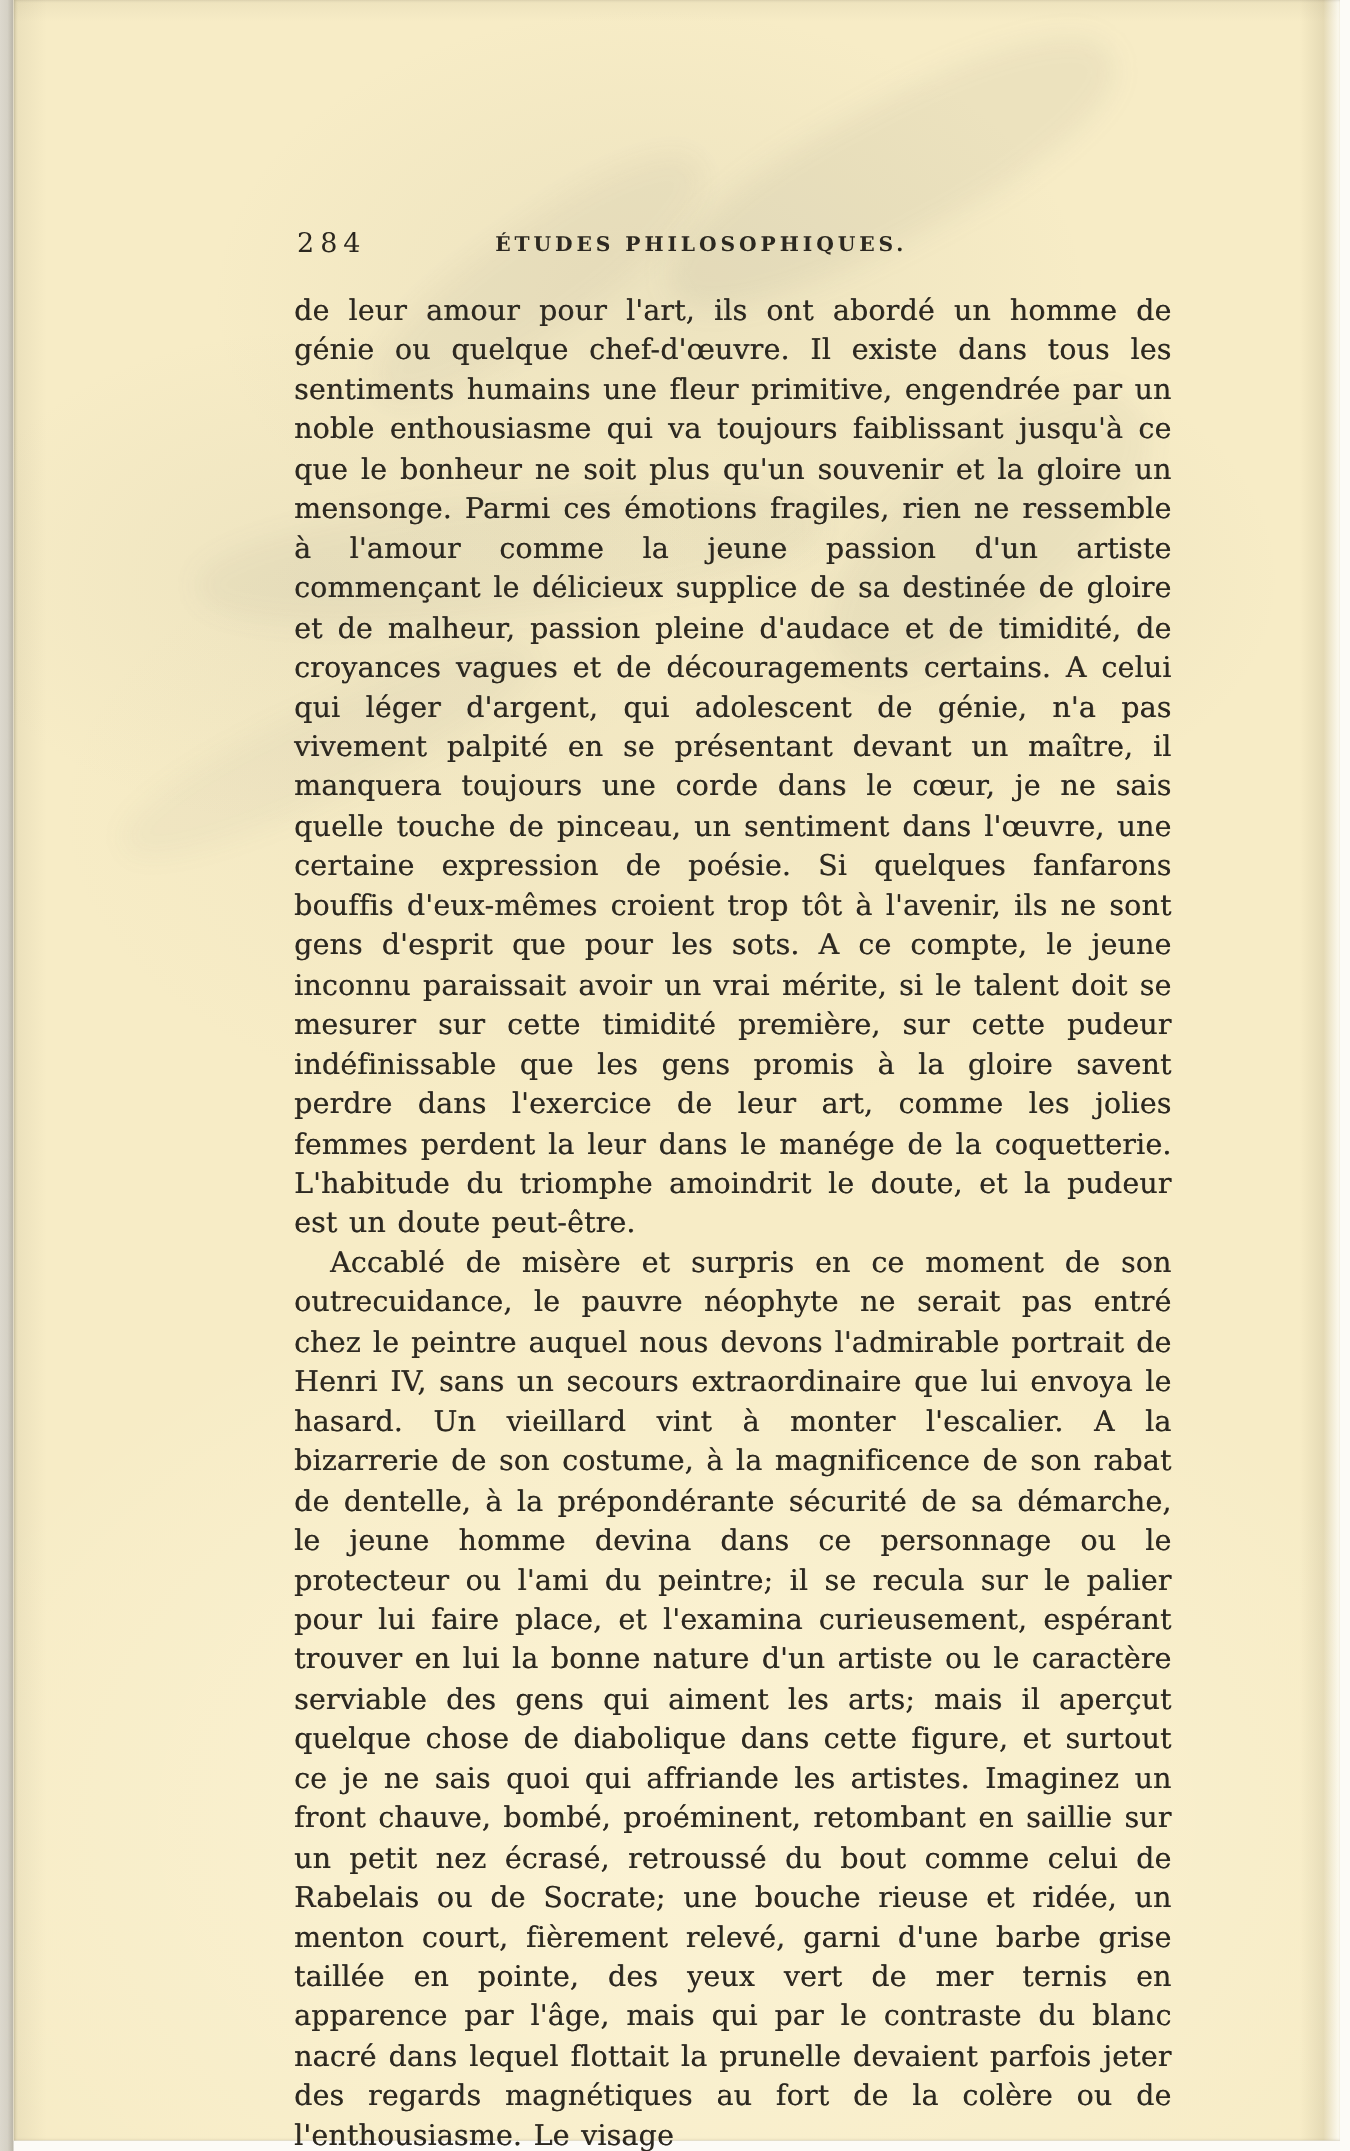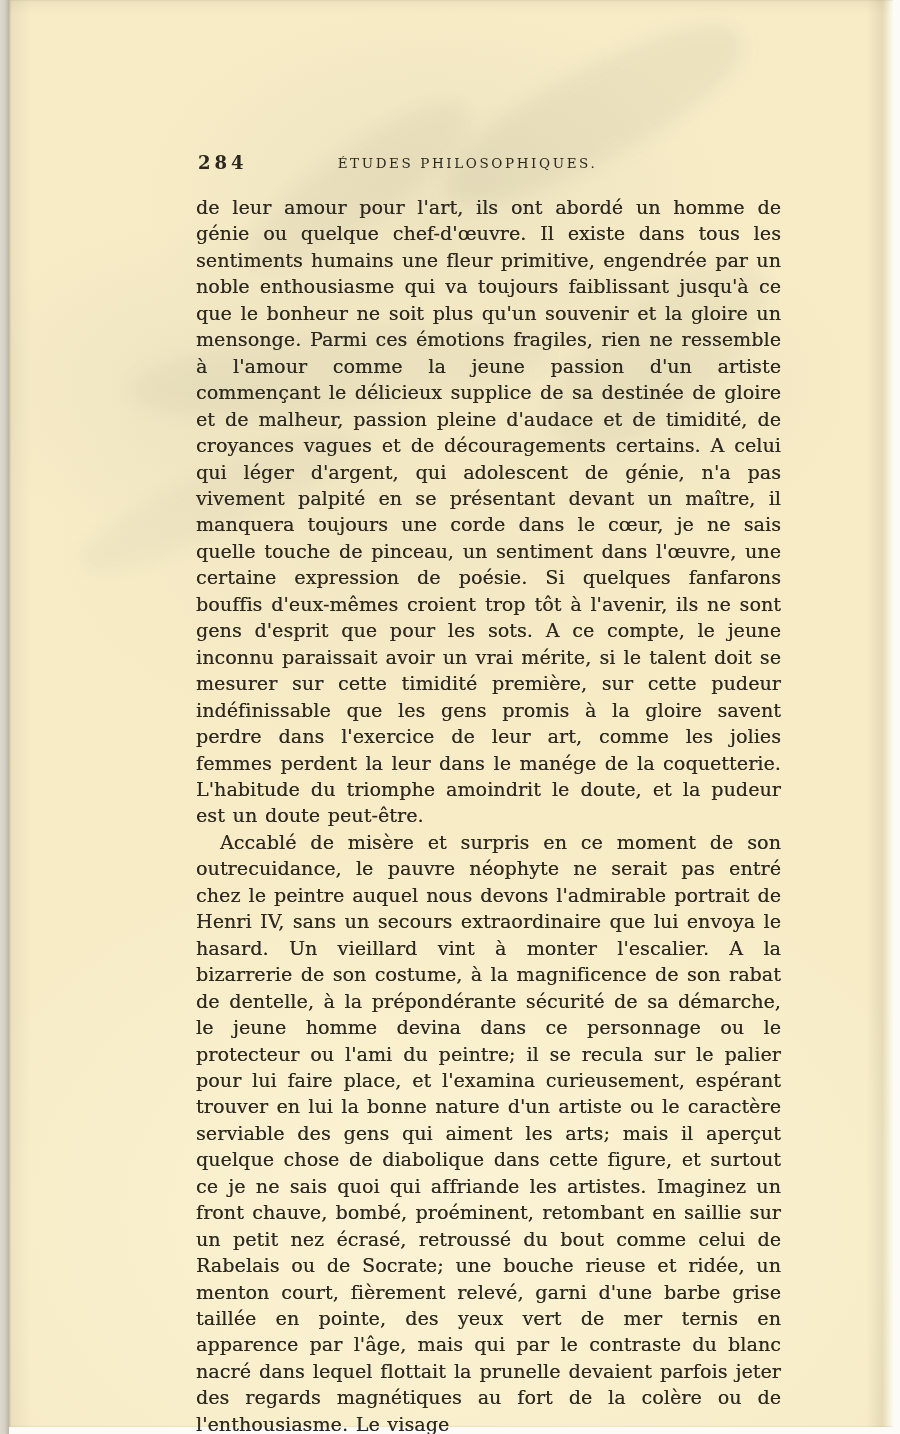--- a/index.html
+++ b/index.html
@@ -51,26 +51,25 @@
   .content {
     position: absolute;
     left: 187px; top: 150px; width: 585px;
     color: #2c2820;
   }
   .page-header { position: relative; height: 32px; }
   .page-num {
     position: absolute; left: 2px; top: 2px;
     font-size: 18px; letter-spacing: 4px;
     color: #2c2820;
-    font-weight: bold;
   }
   .running-title {
     display: block; text-align: center;
     padding: 5px 42px 0 0;
-    font-size: 13.5px; font-weight: 400; letter-spacing: 2.6px;
+    font-size: 13.5px; font-weight: 700; letter-spacing: 2.6px;
     color: #2c2820;
     white-space: nowrap;
   }
   .body-text {
     margin-top: 12px;
     font-size: 19px;
     line-height: 26.45px;
     text-align: justify;
     letter-spacing: 0.1px;
     word-spacing: 1.5px;

